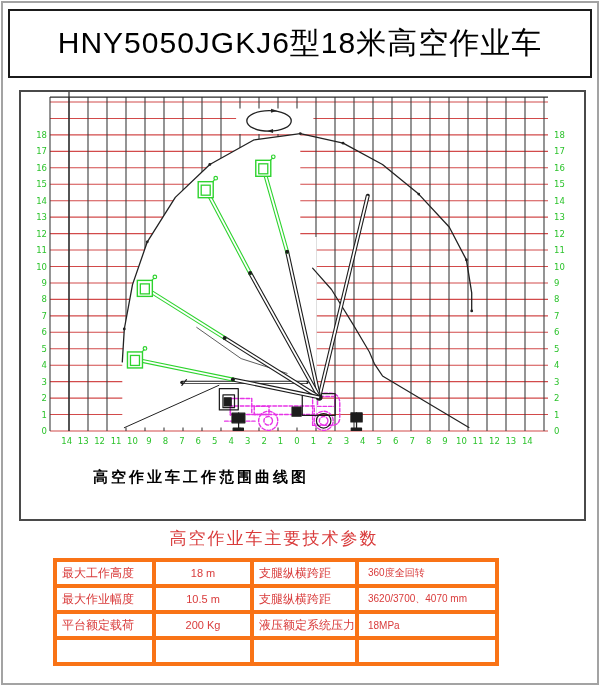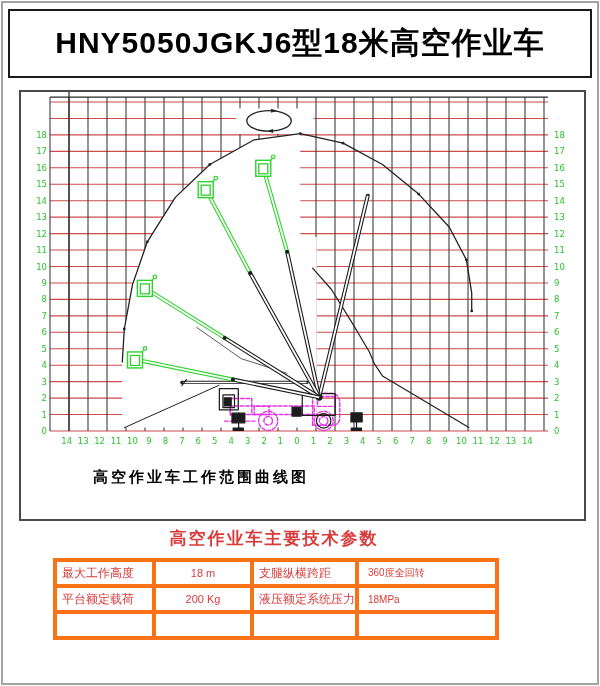--- a/index.html
+++ b/index.html
@@ -1,27 +1,27 @@
 <!DOCTYPE html>
 <html><head>
 <meta charset="utf-8">
 <style>
   html,body{margin:0;padding:0}
   body{width:600px;height:686px;background:#fff;position:relative;overflow:hidden;
        font-family:"Liberation Sans","DejaVu Sans",sans-serif}
   .frame{position:absolute;inset:1px;border:2px solid #a3a3a3;pointer-events:none}
   .title-box{position:absolute;left:8px;top:9px;width:580px;height:65px;border:2px solid #1b1b1b;
              display:flex;align-items:center;justify-content:center;background:#fff}
-  .page-title{font-size:30px;font-weight:700;color:#000;letter-spacing:1px;white-space:nowrap}
+  .page-title{font-size:30px;font-weight:400;color:#000;letter-spacing:1px;white-space:nowrap}
   .chart-panel{position:absolute;left:19px;top:90px;width:563px;height:427px;border:2px solid #4a4a4a;background:#fff}
   .chart-panel svg{position:absolute;left:0;top:0}
   .chart-caption{position:absolute;left:72px;top:376px;color:#000000;font-size:15px;font-weight:bold;
                  letter-spacing:3px;white-space:nowrap}
   .table-title{position:absolute;left:53px;top:527px;width:442px;text-align:center;color:#d93b3b;
-               font-size:17px;font-weight:bold;letter-spacing:2px}
+               font-size:17px;font-weight:normal;letter-spacing:2px}
   table.spec{position:absolute;left:53px;top:558px;width:442px;border-collapse:collapse;table-layout:fixed}
   table.spec td{border:4px solid #f97316;height:22px;color:#d93b3b;font-size:12px;
                 padding:0 2px 0 5px;white-space:nowrap;overflow:hidden}
   table.spec td.c1{text-align:center;padding:0;font-size:11px}
   table.spec td.c3{padding-left:9px;font-size:10px}
   text{font-family:"DejaVu Sans",sans-serif}
 </style>
 </head>
 <body>
 
@@ -270,20 +270,26 @@
       <col style="width:140px">
   </colgroup>
   <tbody>
       <tr>
         <td class="c0">最大工作高度</td>
         <td class="c1">18 m</td>
         <td class="c2">支腿纵横跨距</td>
         <td class="c3">360度全回转</td>
       </tr>
       <tr>
+        <td class="c0">最大作业幅度</td>
+        <td class="c1">10.5 m</td>
+        <td class="c2">支腿纵横跨距</td>
+        <td class="c3">3620/3700、4070 mm</td>
+      </tr>
+      <tr>
         <td class="c0">平台额定载荷</td>
         <td class="c1">200 Kg</td>
         <td class="c2">液压额定系统压力</td>
         <td class="c3">18MPa</td>
       </tr>
       <tr>
         <td class="c0"></td>
         <td class="c1"></td>
         <td class="c2"></td>
         <td class="c3"></td>

